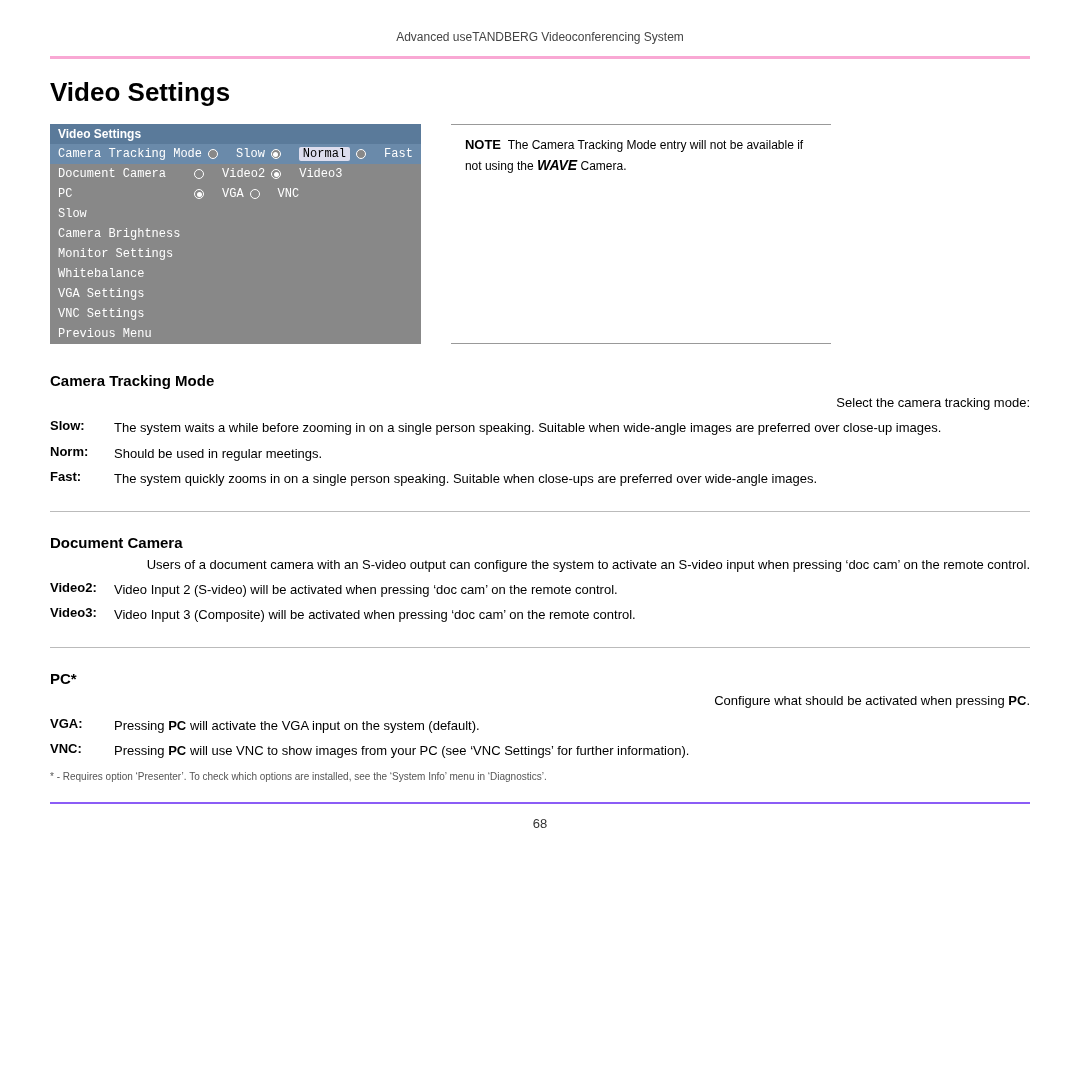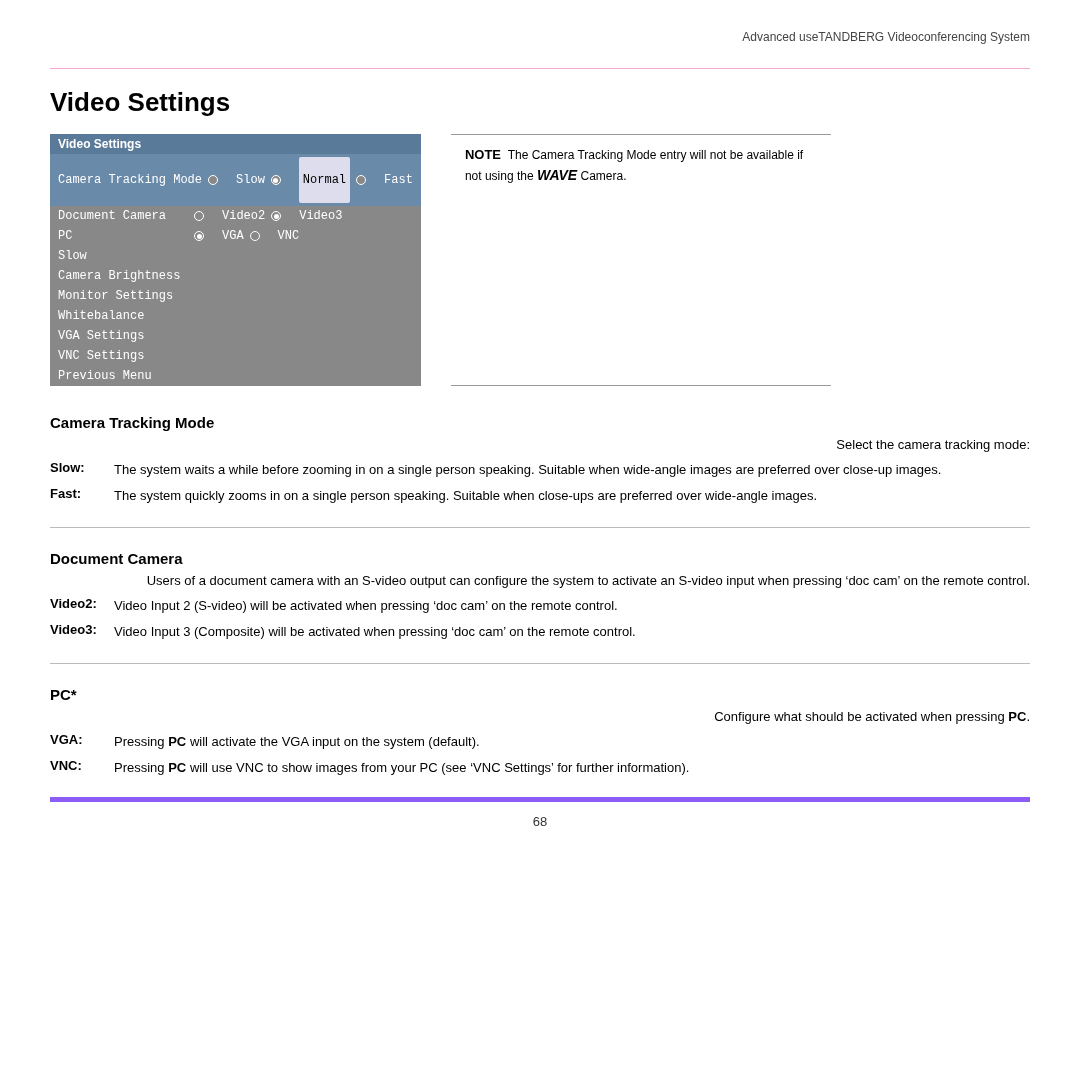--- a/index.html
+++ b/index.html
@@ -15,25 +15,25 @@
 
     .page-wrapper {
       width: 1080px;
       min-height: 1080px;
       padding: 30px 50px 40px 50px;
       position: relative;
     }
 
     .top-header {
       display: flex;
-      justify-content: flex-end;
+      justify-content: center;
       font-size: 12px;
       color: #444;
-      padding-bottom: 24px;
-      border-bottom: 1px solid #f9a8d4;
+      padding-bottom: 12px;
+      border-bottom: 3px solid #f9a8d4;
       margin-bottom: 18px;
     }
 
     .page-title {
       font-size: 26px;
       font-weight: bold;
       margin-bottom: 16px;
     }
 
     .main-content-area {
@@ -109,21 +109,21 @@
       content: '';
       width: 5px;
       height: 5px;
       border-radius: 50%;
       background: #fff;
     }
 
     .normal-highlight {
       background: #dde;
       color: #000;
-      padding: 16px 4px;
+      padding: 0 4px;
       border-radius: 2px;
       font-size: 12px;
     }
 
     .menu-plain-item {
       padding: 3px 8px;
       color: #fff;
       font-size: 12px;
       font-family: 'Courier New', monospace;
     }
@@ -203,21 +203,21 @@
       font-size: 10px;
       color: #555;
       margin-top: 4px;
     }
 
     .page-number-area {
       text-align: center;
       font-size: 13px;
       margin-top: 20px;
       color: #333;
-      border-top: 5px solid #8b5cf6;
+      border-top: 2px solid #8b5cf6;
       padding-top: 12px;
     }
   </style>
 </head>
 <body>
 
 <div class="page-wrapper">
 
   <div class="top-header">
     <span>Advanced use</span>
@@ -296,20 +296,24 @@
 
   <div>
     <div class="section-heading">Camera Tracking Mode</div>
     <div class="section-intro">Select the camera tracking mode:</div>
     <div class="definition-list">
       <div class="def-row">
         <span class="def-term">Slow:</span>
         <span class="def-desc">The system waits a while before zooming in on a single person speaking. Suitable when wide-angle images are preferred over close-up images.</span>
       </div>
       <div class="def-row">
+        <span class="def-term">Norm:</span>
+        <span class="def-desc">Should be used in regular meetings.</span>
+      </div>
+      <div class="def-row">
         <span class="def-term">Fast:</span>
         <span class="def-desc">The system quickly zooms in on a single person speaking. Suitable when close-ups are preferred over wide-angle images.</span>
       </div>
     </div>
   </div>
 
   <hr class="section-divider">
   <div>
     <div class="section-heading">Document Camera</div>
     <div class="section-intro">Users of a document camera with an S-video output can configure the system to activate an S-video input when pressing ‘doc cam’ on the remote control.</div>
@@ -332,16 +336,17 @@
     <div class="definition-list">
       <div class="def-row">
         <span class="def-term">VGA:</span>
         <span class="def-desc">Pressing <strong>PC</strong> will activate the VGA input on the system (default).</span>
       </div>
       <div class="def-row">
         <span class="def-term">VNC:</span>
         <span class="def-desc">Pressing <strong>PC</strong> will use VNC to show images from your PC (see ‘VNC Settings’ for further information).</span>
       </div>
     </div>
+    <div class="footer-note">* - Requires option ‘Presenter’. To check which options are installed, see the ‘System Info’ menu in ‘Diagnostics’.</div>
   </div>
 
   <div class="page-number-area">68</div>
 </div>
 
 </body></html>

